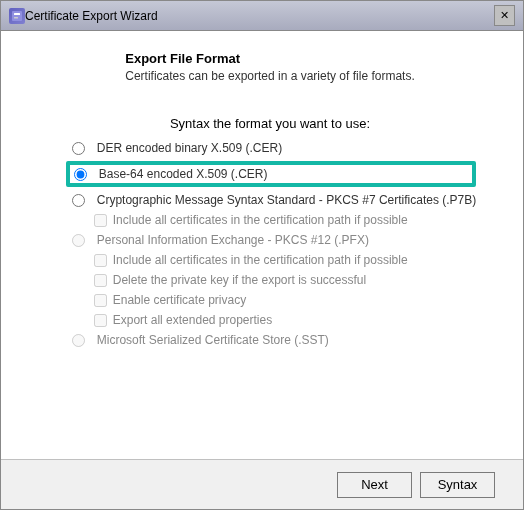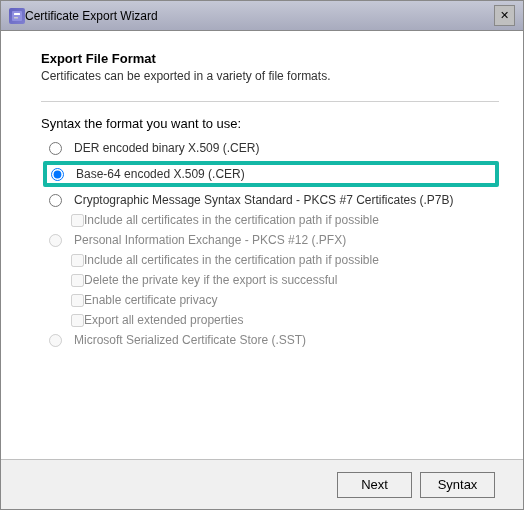--- a/index.html
+++ b/index.html
@@ -54,20 +54,21 @@
       font-size: 11px;
       color: #000;
     }
 
     .content {
       flex: 1;
       display: flex;
       flex-direction: column;
       background: #fff;
       padding: 20px 24px 0 40px;
+      align-items: center;
     }
 
     .section-header {
       margin-bottom: 4px;
     }
 
     .section-title {
       font-weight: bold;
       font-size: 13px;
       color: #000;
@@ -120,20 +121,21 @@
       margin-left: -6px;
     }
 
     .radio-option.disabled {
       color: #888;
     }
 
     .checkbox-option {
       display: flex;
       align-items: center;
+      gap: 6px;
       font-size: 12px;
       color: #888;
       margin-left: 22px;
     }
 
     .checkbox-option input[type="checkbox"] {
       margin: 0;
       flex-shrink: 0;
     }
 

